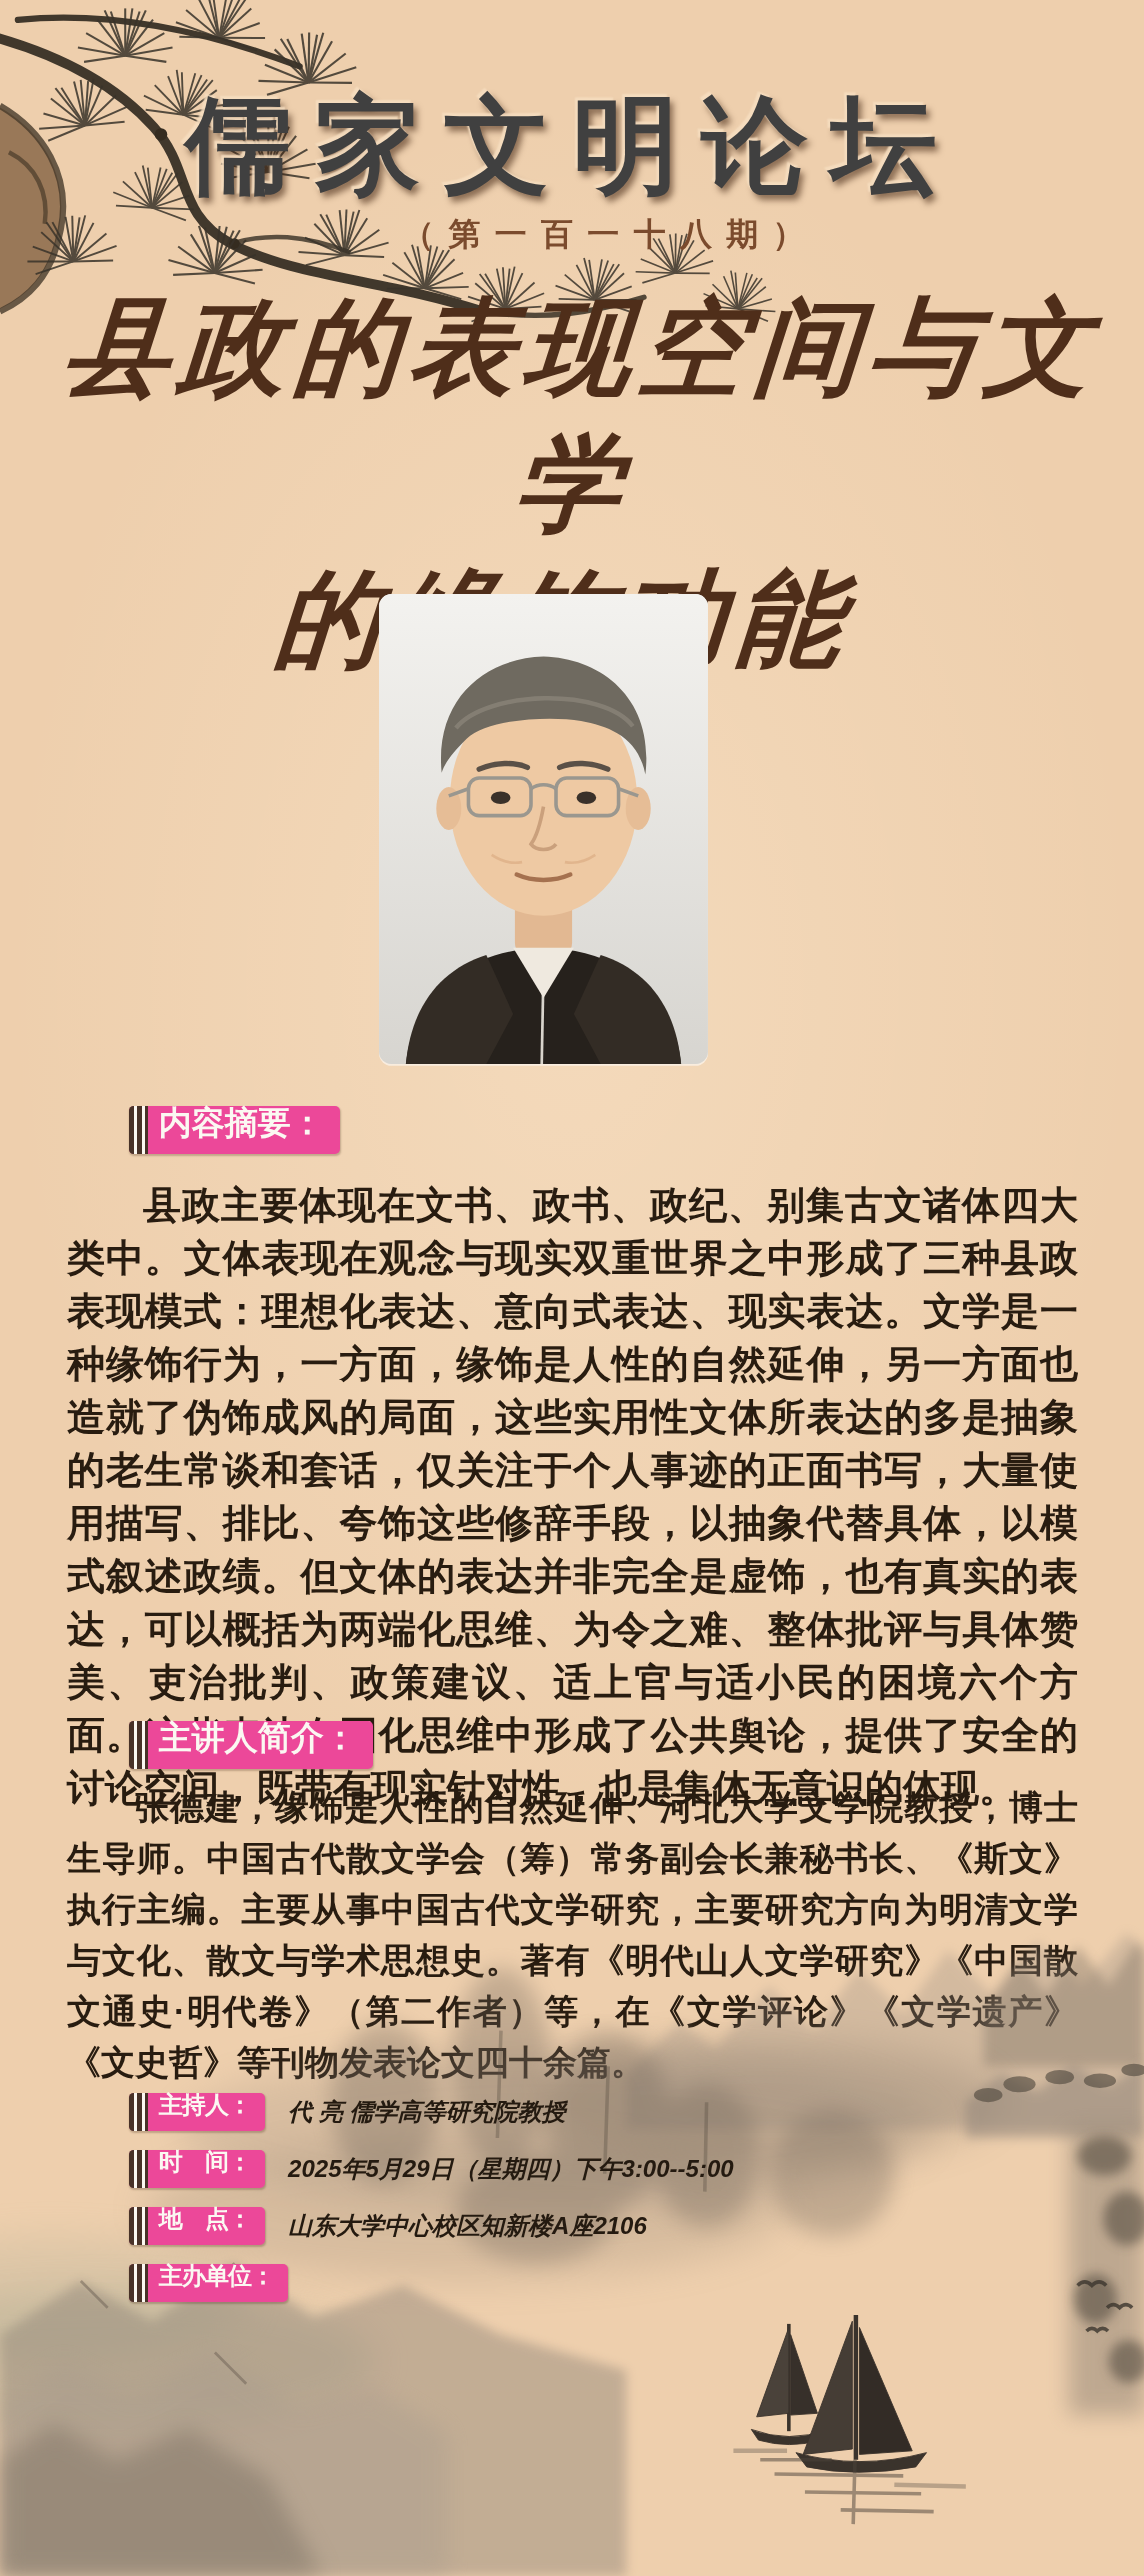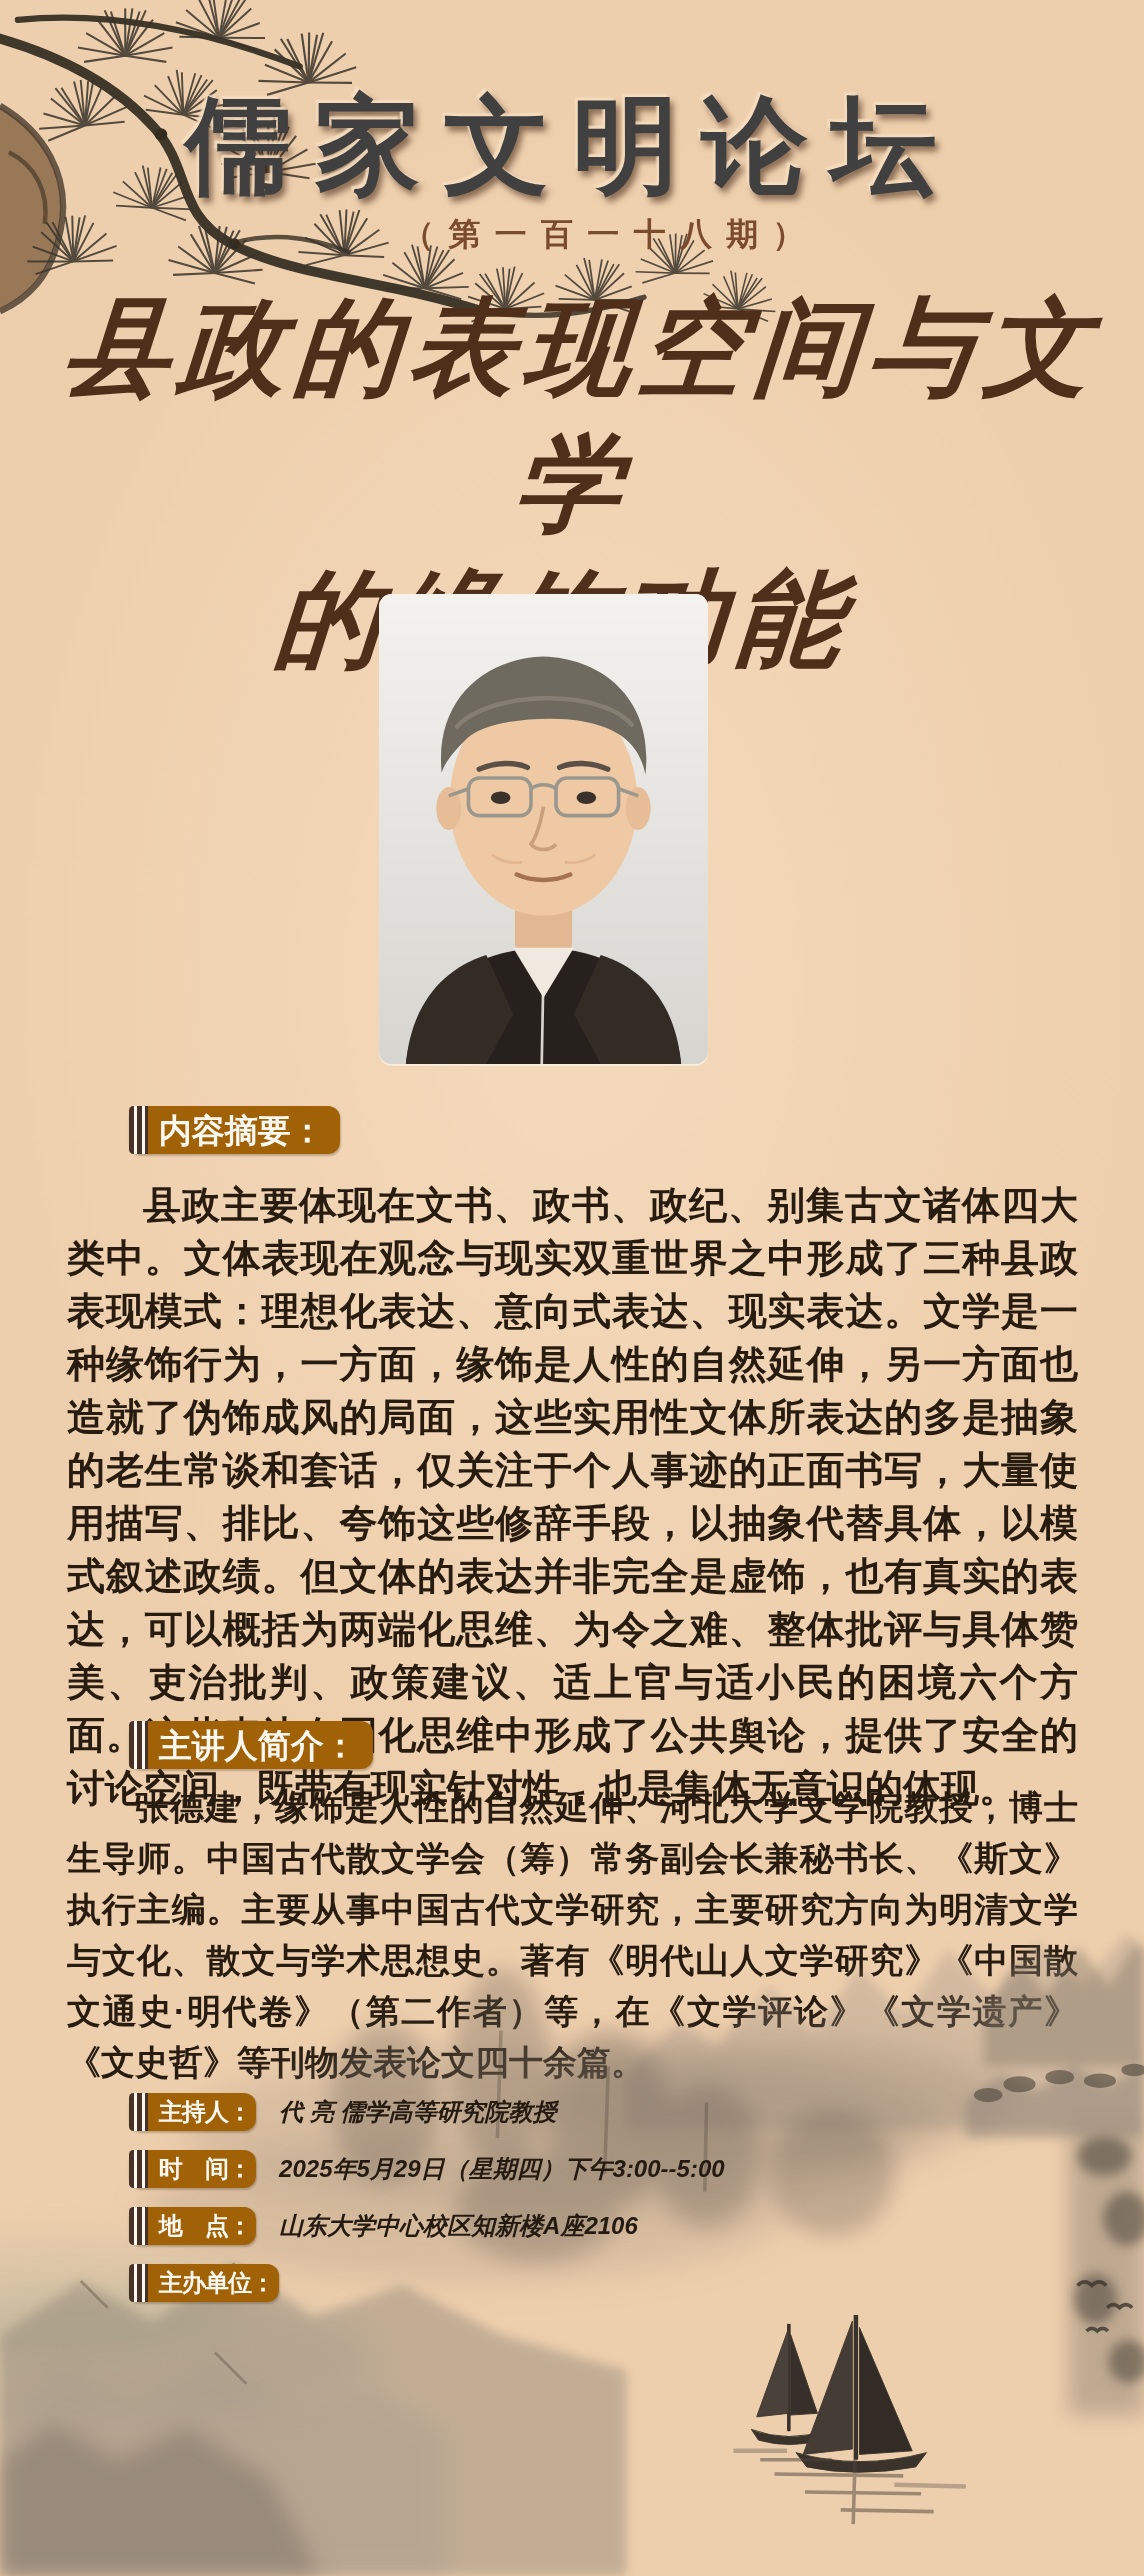--- a/index.html
+++ b/index.html
@@ -31,41 +31,41 @@
     font-family:"DejaVu Serif","Liberation Serif",serif;font-style:italic;font-weight:bold;
     color:#4f2e1a;font-size:106px;line-height:136px;letter-spacing:9px;
     transform:skewX(-4deg);
   }
   .photo{
     position:absolute;left:379px;top:594px;width:329px;height:470px;
     border-radius:12.5px;overflow:hidden;box-shadow:0 1.8px 0 rgba(255,255,255,.55);
     background:#e9e8e4;
   }
   .tag{
-    display:inline-flex;align-items:center;background:#a16207;color:#fbf8f2;
-    border-radius:12px;font-weight:bold;line-height:1;
+    display:inline-flex;align-items:flex-start;background:#ec4899;color:#fbf8f2;
+    border-radius:5px;font-weight:bold;line-height:1;
     box-shadow:0.9px 1.8px 1.8px rgba(60,35,15,.25);
   }
   .tag::before{
     content:"";align-self:stretch;width:19px;margin-right:10.7px;border-radius:4.5px 0 0 4.5px;
     background:linear-gradient(90deg,#483228 0 5.4px,#fbf8f2 5.4px 8px,#483228 8px 13.4px,#fbf8f2 13.4px 16px,#483228 16px 19px);
   }
   .section-tag{position:absolute;left:129px;height:48px;font-size:33px;padding-right:16px;}
   #abstract-tag{top:1106px;}
   #speaker-tag{top:1721px;}
   .para{
     position:absolute;left:67px;width:1011px;
     text-align:justify;text-justify:inter-ideograph;
     text-indent:2em;font-weight:600;color:#281c10;
   }
   #abstract-text{top:1179px;font-size:38px;line-height:53px;}
   #bio-text{top:1782px;font-size:34px;line-height:51px;}
   .info{position:absolute;left:129px;top:2093px;width:984px;}
   .info-row{display:flex;align-items:center;margin-bottom:19px;height:38px;}
-  .info-row .tag{height:38px;font-size:24px;letter-spacing:-0.9px;padding-right:5px;min-width:106px;justify-content:flex-start;}
+  .info-row .tag{height:38px;font-size:24px;letter-spacing:-0.9px;padding-right:14px;min-width:106px;justify-content:flex-start;}
   .info-row .value{margin-left:23px;font-size:24px;font-weight:600;white-space:nowrap;color:#241a10;font-style:italic;}
 </style>
 </head>
 <body>
 
 <div class="bg-tint"></div>
 
 <svg id="pine" class="art" width="805" height="403" viewBox="0 0 900 450">
   <defs>
     <g id="nc" stroke="#39332a" stroke-width="2" opacity="0.85">

